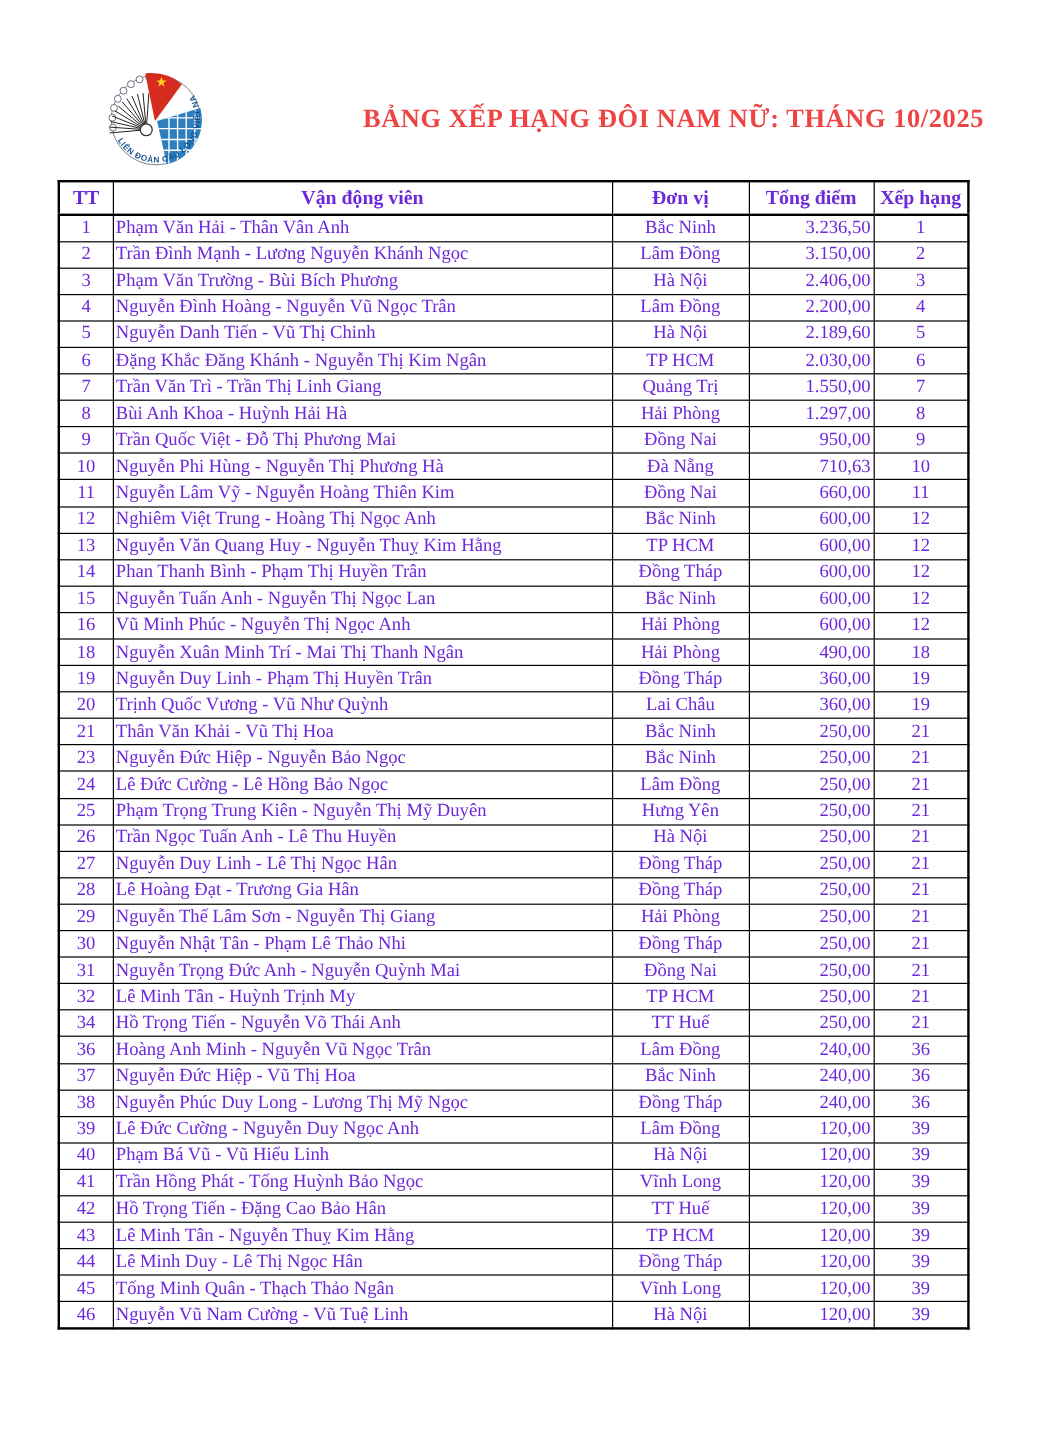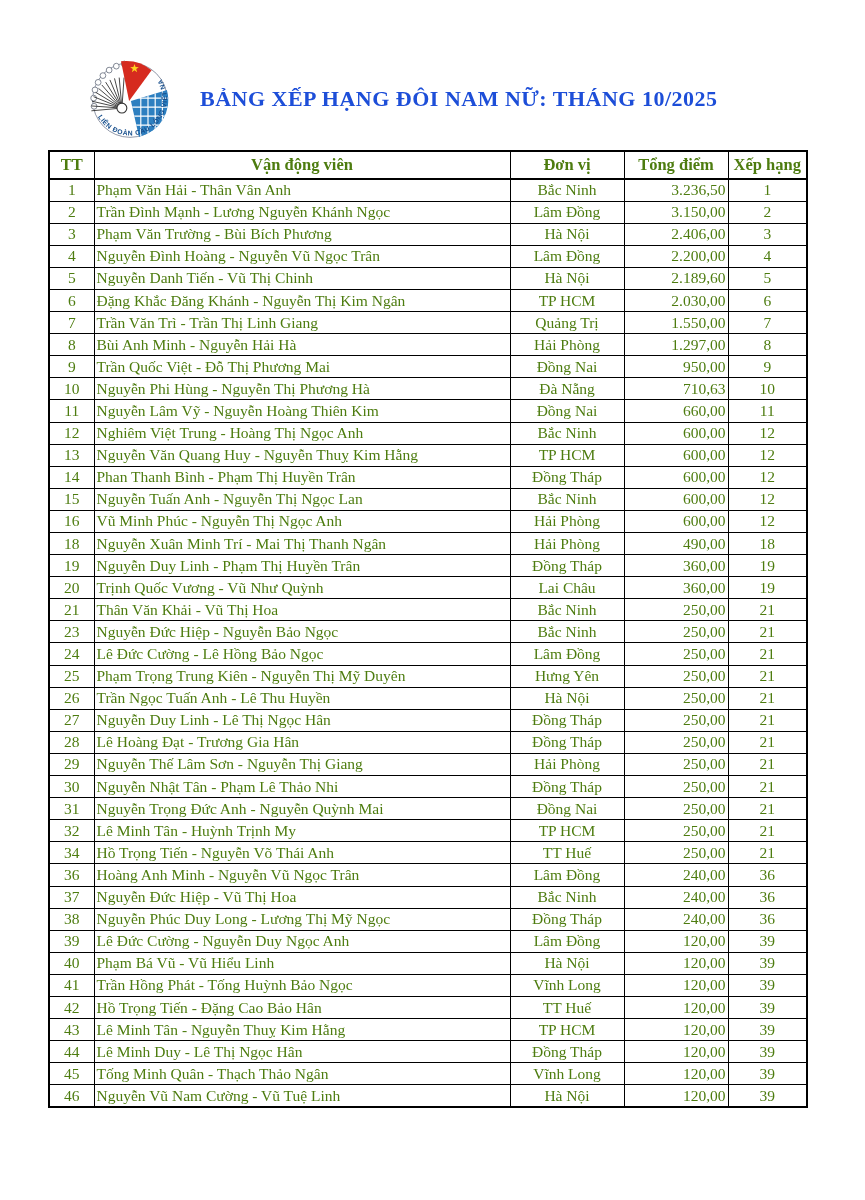--- a/index.html
+++ b/index.html
@@ -4,28 +4,28 @@
 <style>
   * { margin: 0; padding: 0; box-sizing: border-box; }
   html, body { width: 865px; height: 1200px; background: #ffffff; overflow: hidden; }
   body { font-family: "Liberation Serif", "DejaVu Serif", serif; color: #111; }
   .page { position: relative; width: 865px; height: 1200px; background: #fff; }
 
   .logo { position: absolute; left: 84px; top: 55px; width: 92px; height: 90px; }
 
   .title {
     position: absolute; left: 200px; right: 45px; top: 86px;
-    text-align: left; font-size: 22px; font-weight: bold;
-    letter-spacing: 0.5px; color: #1d4ed8; white-space: nowrap;
+    text-align: right; font-size: 22px; font-weight: bold;
+    letter-spacing: 0.5px; color: #ef4444; white-space: nowrap;
   }
 
   table.rank {
     position: absolute; left: 48px; top: 150px; width: 758px;
     border-collapse: collapse; table-layout: fixed;
-    font-size: 15.5px; color: #4d7c0f;
+    font-size: 15.5px; color: #6d28d9;
   }
   table.rank, table.rank th, table.rank td { border: 1px solid #000; }
   table.rank { border: 2px solid #000; }
   table.rank th {
     height: 28px; font-size: 16.5px; font-weight: bold;
     text-align: center; vertical-align: middle; border-bottom-width: 2px;
   }
   table.rank td { height: 22.1px; vertical-align: middle; padding: 0 2px; }
   td.c-tt   { text-align: center; }
   td.c-name { text-align: left; padding-left: 7px; }
@@ -159,21 +159,21 @@
     </tr>
         <tr>
       <td class="c-tt">7</td>
       <td class="c-name">Trần Văn Trì - Trần Thị Linh Giang</td>
       <td class="c-unit">Quảng Trị</td>
       <td class="c-pts">1.550,00</td>
       <td class="c-rank">7</td>
     </tr>
         <tr>
       <td class="c-tt">8</td>
-      <td class="c-name">Bùi Anh Minh - Nguyễn Hải Hà</td>
+      <td class="c-name">Bùi Anh Khoa - Huỳnh Hải Hà</td>
       <td class="c-unit">Hải Phòng</td>
       <td class="c-pts">1.297,00</td>
       <td class="c-rank">8</td>
     </tr>
         <tr>
       <td class="c-tt">9</td>
       <td class="c-name">Trần Quốc Việt - Đỗ Thị Phương Mai</td>
       <td class="c-unit">Đồng Nai</td>
       <td class="c-pts">950,00</td>
       <td class="c-rank">9</td>

